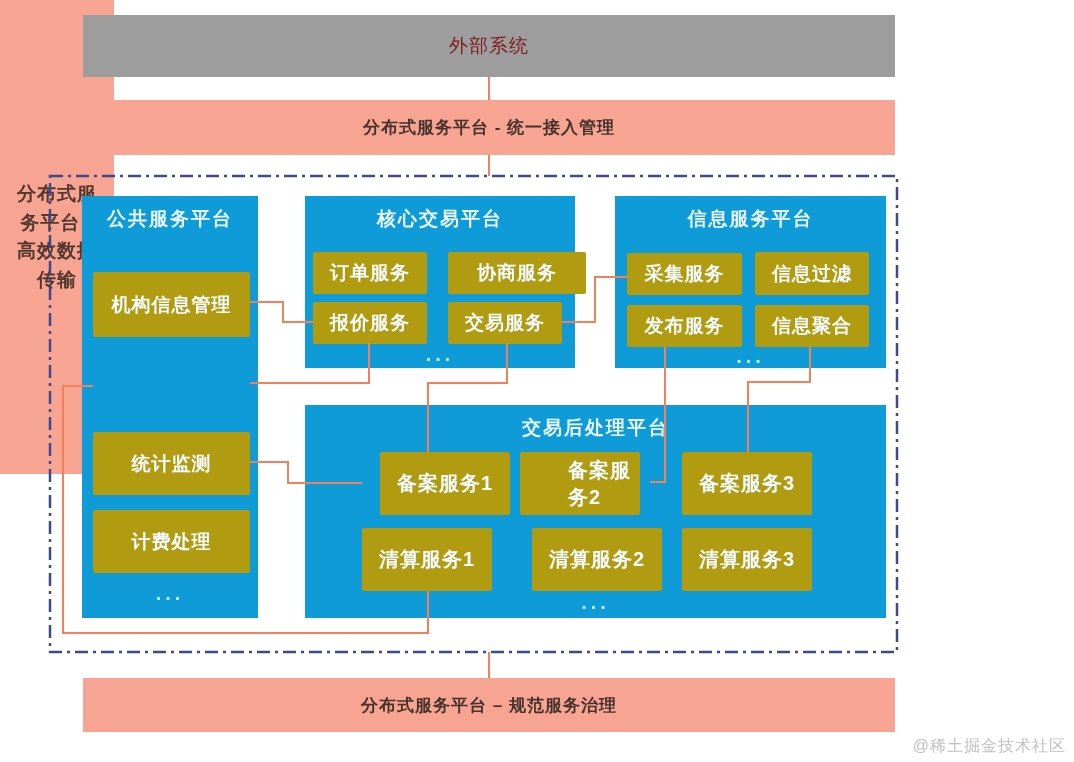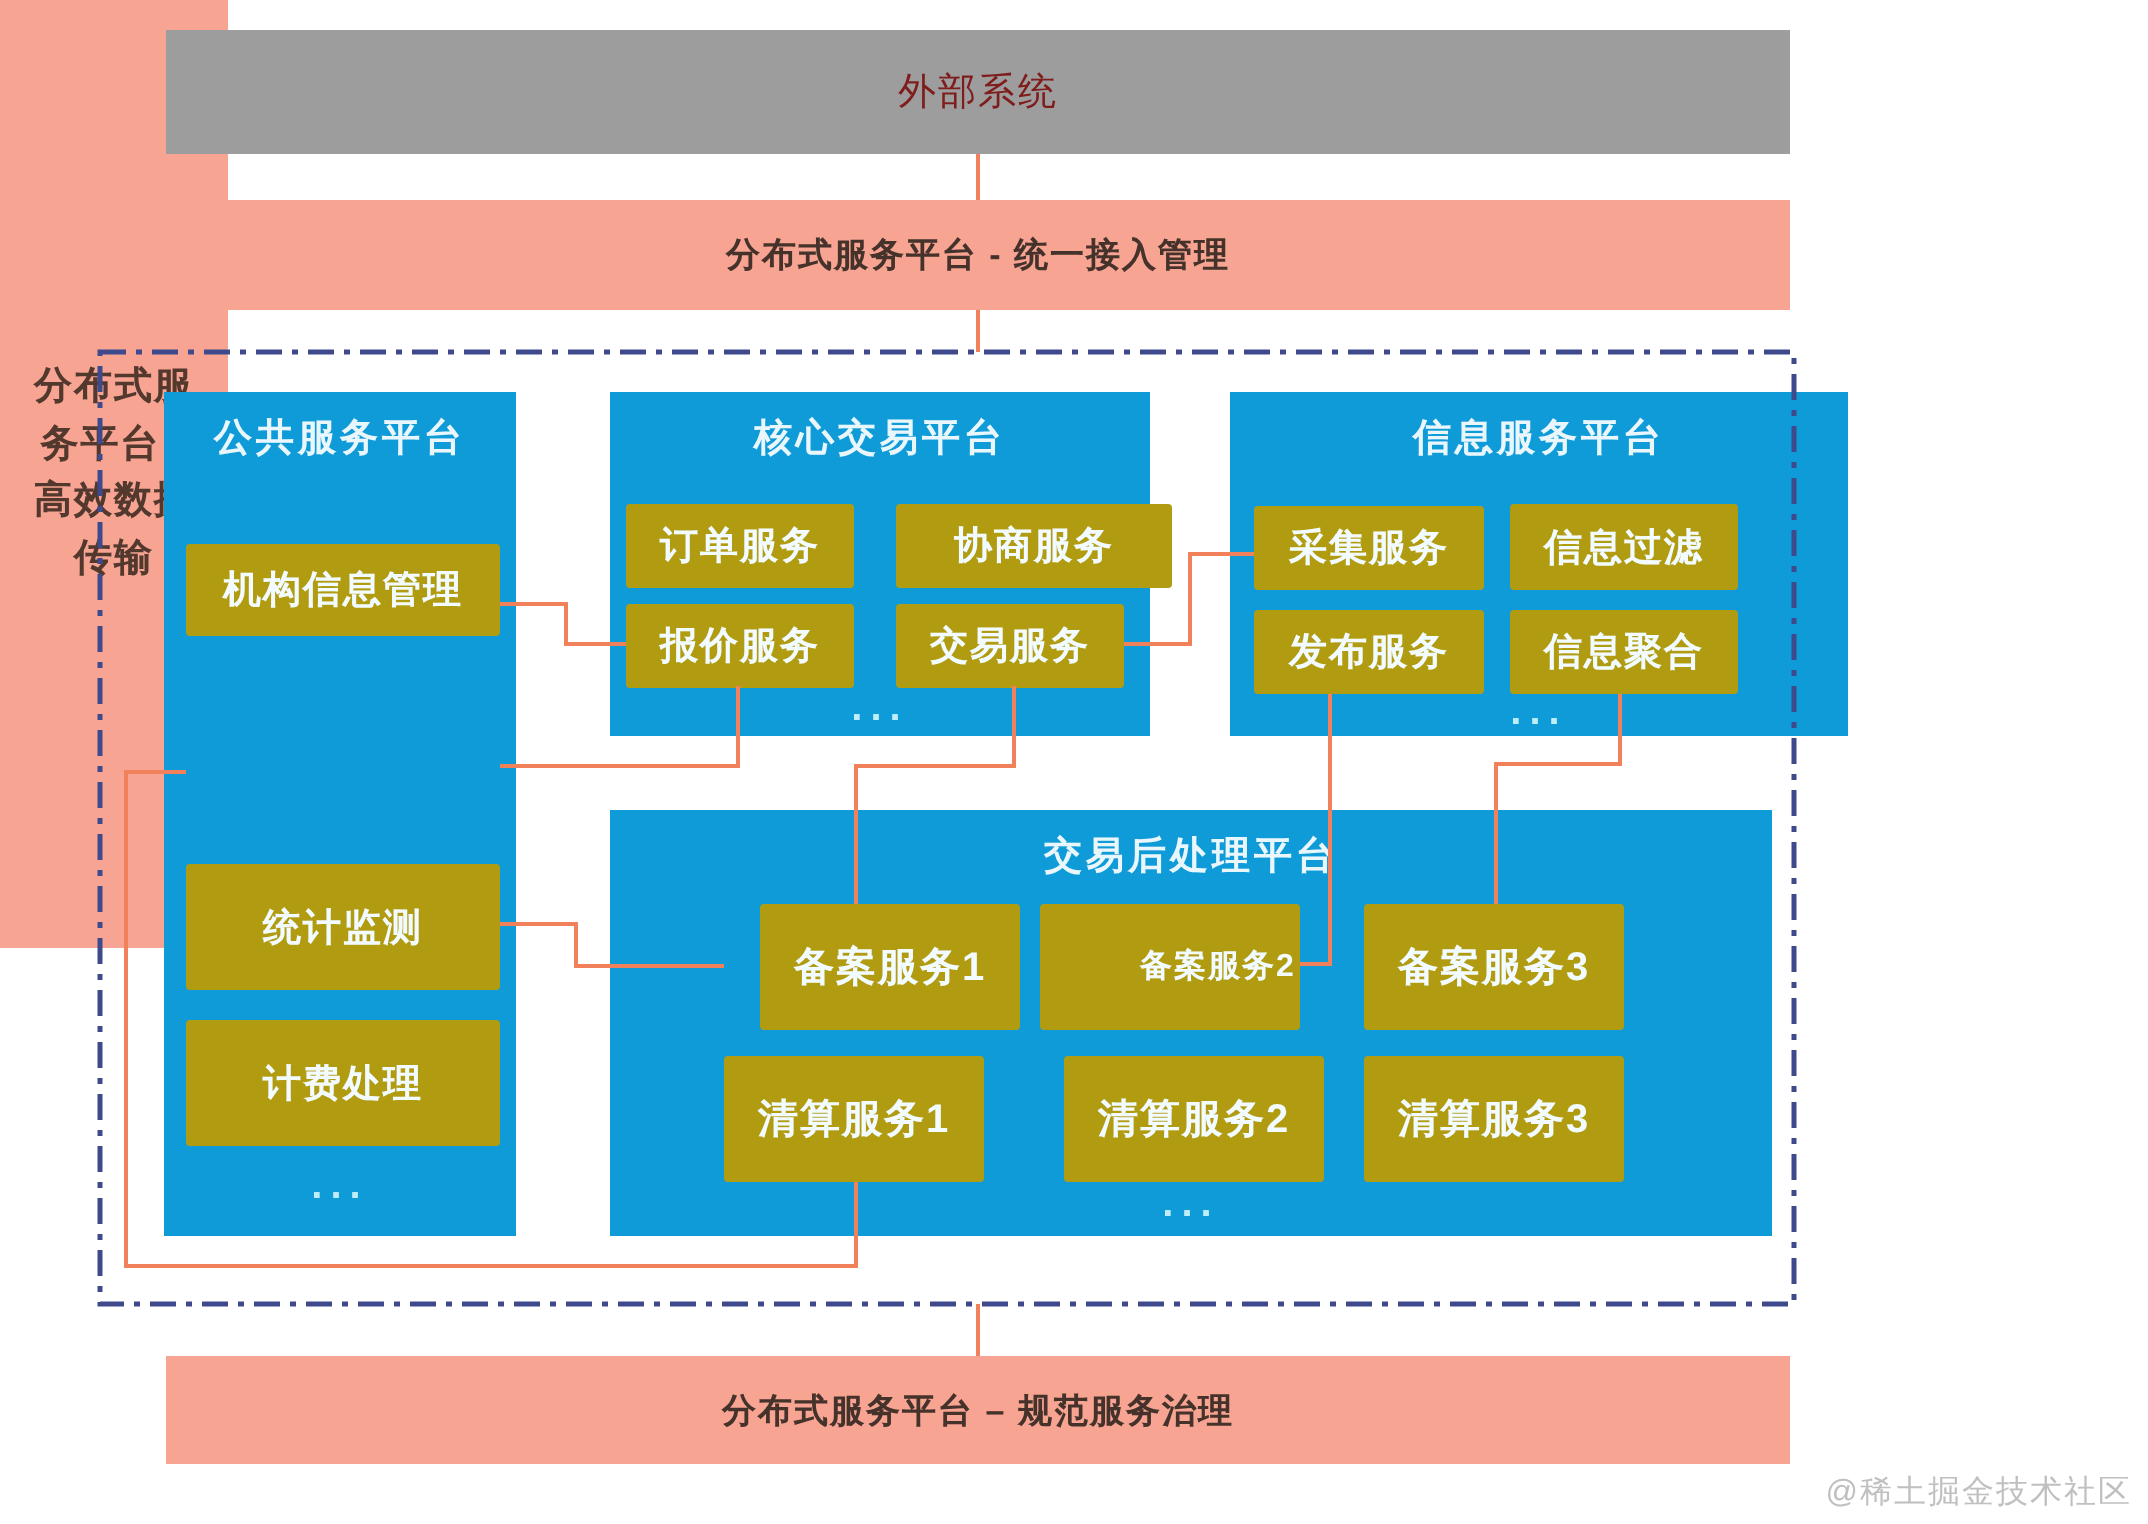--- a/index.html
+++ b/index.html
@@ -21,21 +21,21 @@
   .bar-transport{left:918px;top:178px;width:114px;height:474px;background:var(--pink);
         display:flex;align-items:center;justify-content:center;}
   .bar-transport .vlabel{width:86px;text-align:center;font-size:19px;font-weight:700;
         color:#53382e;line-height:1.5;letter-spacing:1px;}
 
   .platform{position:absolute;background:var(--blue);}
   .platform-title{position:absolute;top:10px;left:0;width:100%;text-align:center;
         font-size:19px;font-weight:600;color:#e9f7fd;letter-spacing:2px;}
   .p-public{left:82px;top:196px;width:176px;height:422px;}
   .p-core{left:305px;top:196px;width:270px;height:172px;}
-  .p-info{left:615px;top:196px;width:309px;height:172px;padding-left:12px;}
+  .p-info{left:615px;top:196px;width:271px;height:172px;padding-left:12px;}
   .p-post{left:305px;top:405px;width:581px;height:213px;}
 
   .service{position:absolute;background:var(--gold);display:flex;align-items:center;
         justify-content:center;color:var(--box-text);font-size:19px;font-weight:600;
         letter-spacing:1px;border-radius:2px;}
   .more{position:absolute;left:0;width:100%;text-align:center;color:var(--more-text);
         font-size:20px;font-weight:700;letter-spacing:4px;line-height:10px;}
 
   svg.overlay{position:absolute;left:0;top:0;width:1074px;height:762px;
         pointer-events:none;z-index:5;}
@@ -60,21 +60,21 @@
   <div class="bar-transport">
     <div class="vlabel">分布式服务平台 - 高效数据传输</div>
   </div>
 
   <div class="hbar bar-governance">
     <span>分布式服务平台 – 规范服务治理</span>
   </div>
 
   <div class="platform p-public">
     <div class="platform-title">公共服务平台</div>
-    <div class="service" style="left:11px;top:76px;width:157px;height:46px;">机构信息管理</div>
+    <div class="service" style="left:11px;top:76px;width:157px;height:65px;">机构信息管理</div>
     <div class="service" style="left:11px;top:236px;width:157px;height:63px;">统计监测</div>
     <div class="service" style="left:11px;top:314px;width:157px;height:63px;">计费处理</div>
     <div class="more" style="top:392px;">...</div>
   </div>
 
   <div class="platform p-core">
     <div class="platform-title">核心交易平台</div>
     <div class="service" style="left:8px;top:56px;width:114px;height:42px;">订单服务</div>
     <div class="service" style="left:143px;top:56px;width:138px;height:42px;">协商服务</div>
     <div class="service" style="left:8px;top:106px;width:114px;height:42px;">报价服务</div>
@@ -87,21 +87,21 @@
     <div class="service" style="left:12px;top:57px;width:115px;height:42px;">采集服务</div>
     <div class="service" style="left:140px;top:56px;width:114px;height:43px;">信息过滤</div>
     <div class="service" style="left:12px;top:109px;width:115px;height:42px;">发布服务</div>
     <div class="service" style="left:140px;top:109px;width:114px;height:42px;">信息聚合</div>
     <div class="more" style="top:155px;">...</div>
   </div>
 
   <div class="platform p-post">
     <div class="platform-title">交易后处理平台</div>
     <div class="service" style="left:57px;top:47px;width:130px;height:63px;font-size:20px;margin-left:18px;">备案服务1</div>
-    <div class="service" style="left:215px;top:47px;width:130px;height:63px;font-size:16px;padding-left:48px;">备案服务2</div>
+    <div class="service" style="left:215px;top:47px;width:120px;height:63px;font-size:20px;padding-left:48px;">备案服务2</div>
     <div class="service" style="left:377px;top:47px;width:130px;height:63px;font-size:20px;">备案服务3</div>
     <div class="service" style="left:57px;top:123px;width:130px;height:63px;font-size:20px;">清算服务1</div>
     <div class="service" style="left:215px;top:123px;width:130px;height:63px;font-size:20px;margin-left:12px;">清算服务2</div>
     <div class="service" style="left:377px;top:123px;width:130px;height:63px;font-size:20px;">清算服务3</div>
     <div class="more" style="top:192px;">...</div>
   </div>
 
   <svg class="overlay" viewBox="0 0 1074 762">
     <rect class="dash-rect" x="50" y="176" width="847" height="476"></rect>
 

